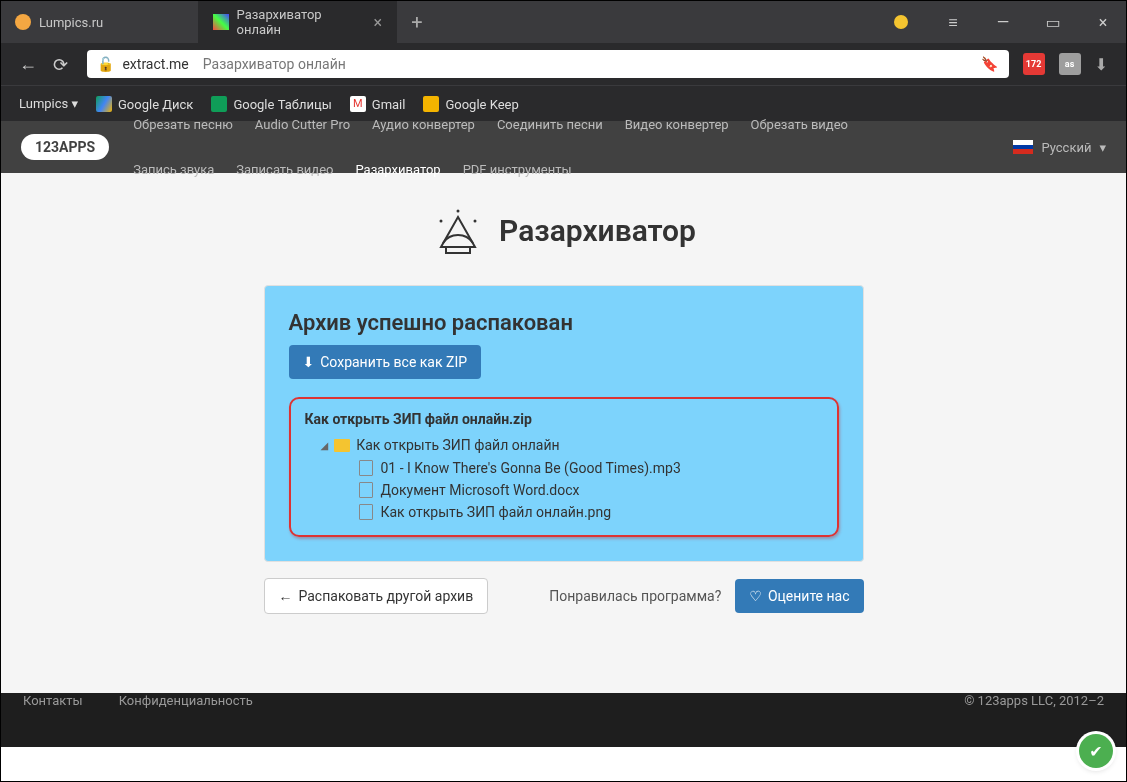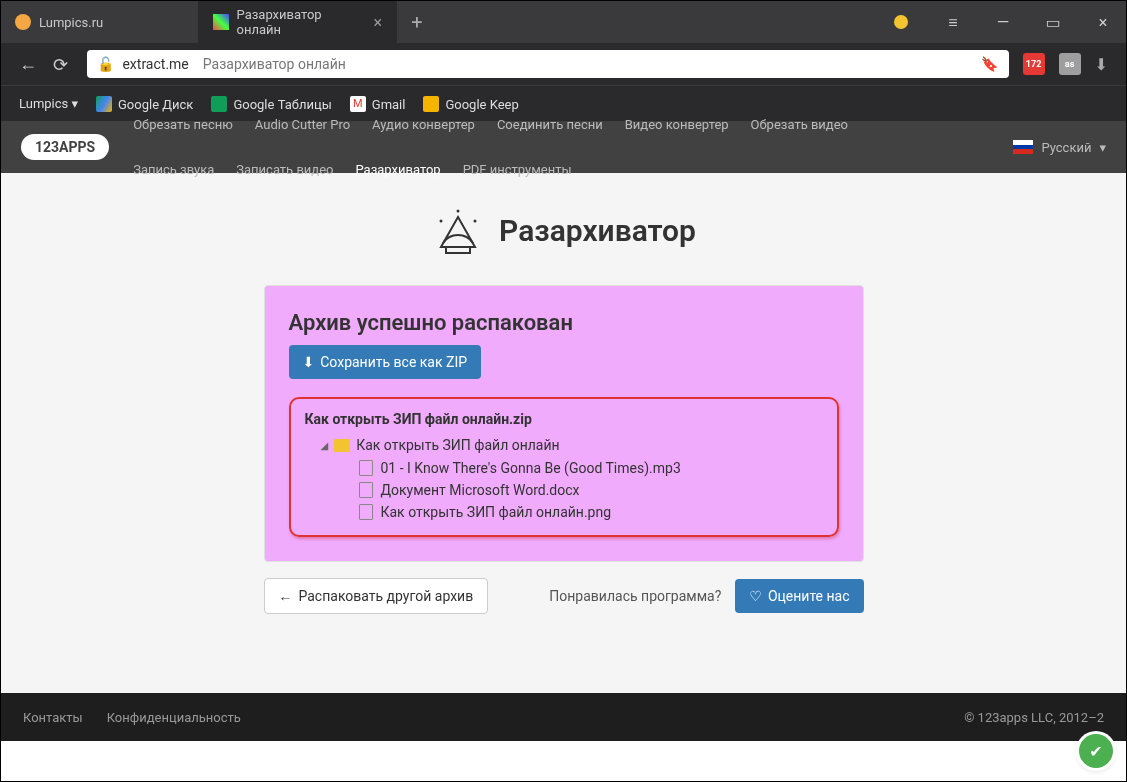--- a/index.html
+++ b/index.html
@@ -26,37 +26,37 @@
 .bm-ico{width:16px;height:16px;border-radius:2px}
 .tn{height:52px;background:#414141;display:flex;align-items:center;padding:0 20px;color:#bbb;font-size:13px}
 .tn-logo{background:#fff;color:#414141;padding:5px 14px;border-radius:14px;font-weight:bold;font-size:14px;margin-right:24px}
 .tn-links{display:flex;flex-wrap:wrap;gap:22px 22px;max-width:720px;line-height:1.8}
 .tn-link.active{color:#fff}
 .tn-lang{margin-left:auto;display:flex;align-items:center;gap:8px}
 .flag{width:20px;height:14px;background:linear-gradient(#fff 33%,#0039a6 33% 66%,#d52b1e 66%)}
 .main{background:#f5f5f5;padding:30px 0 24px;min-height:520px}
 .hero{display:flex;align-items:center;justify-content:center;gap:14px;margin-bottom:28px}
 .hero h1{font-size:30px;font-weight:600;color:#333}
-.card{width:600px;margin:4px auto;background:#f0abfc;border:1px solid #e0e0e0;border-radius:4px;padding:24px}
+.card{width:600px;margin:4px auto;background:#7dd3fc;border:1px solid #e0e0e0;border-radius:4px;padding:24px}
 .card h2{font-size:22px;font-weight:600;color:#333;margin-bottom:10px}
 .card p{font-size:14px;color:#666;margin-bottom:18px}
 .btn{display:inline-flex;align-items:center;gap:6px;padding:9px 14px;border-radius:4px;font-size:14px;border:none;cursor:pointer}
 .btn-blue{background:#337ab7;color:#fff}
 .btn-white{background:#fff;border:1px solid #ccc;color:#333}
 .tree{border:2.5px solid #d33;border-radius:10px;padding:12px 14px;margin-top:18px;box-shadow:1px 2px 3px rgba(200,0,0,.3)}
 .tree-root{font-size:14px;color:#333;font-weight:700;margin-bottom:6px}
 .tree-folder{display:flex;align-items:center;gap:6px;padding:4px 0 4px 16px;font-size:14px;color:#333}
 .tree-file{display:flex;align-items:center;gap:8px;padding:3px 0 3px 54px;font-size:14px;color:#333}
 .fldr{width:16px;height:13px;background:#f4c430;border-radius:1px}
 .tri{color:#666;font-size:10px}
 .fico{width:14px;height:16px;border:1px solid #888;border-radius:1px;position:relative}
 .actions{width:600px;margin:16px auto 0;display:flex;align-items:center;gap:14px}
 .actions .sp{flex:1}
 .like{font-size:14px;color:#555}
-.footer{height:48px;background:#1e1e1e;display:flex;align-items:center;padding:0 22px;color:#999;font-size:13px;gap:24px}
+.footer{height:54px;background:#1e1e1e;display:flex;align-items:flex-start;padding:0 22px;color:#999;font-size:13px;gap:36px}
 .footer .cr{margin-left:auto}
 .shield{position:absolute;bottom:14px;right:14px;width:34px;height:34px;background:#4caf50;border-radius:50%;display:flex;align-items:center;justify-content:center;color:#fff;box-shadow:0 0 0 3px #fff,0 2px 6px rgba(0,0,0,.2)}
 </style>
 </head>
 <body>
 
 <div class="tb">
   <div class="tab inactive">
     <span style="width:16px;height:16px;border-radius:50%;background:#f4a742"></span>
     <span>Lumpics.ru</span>

